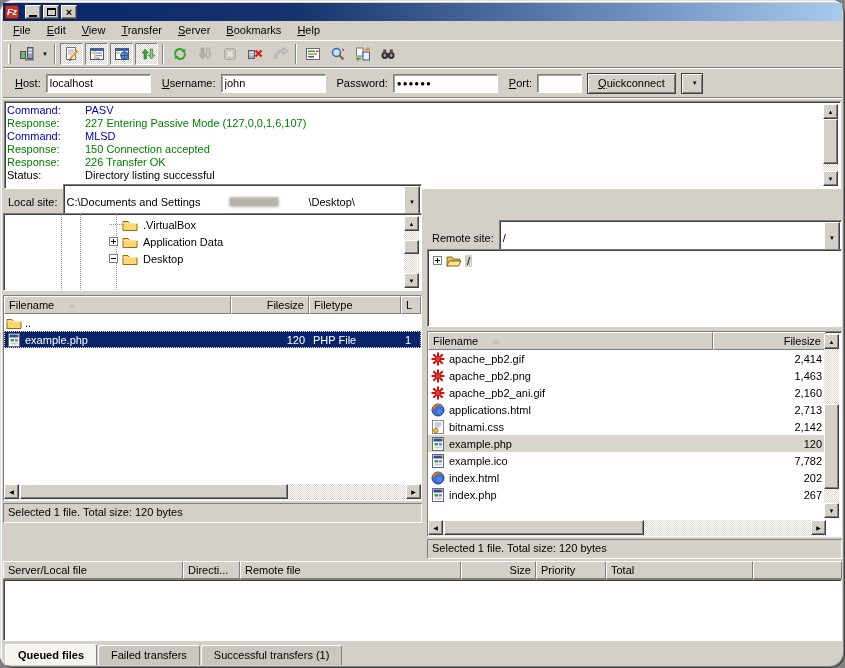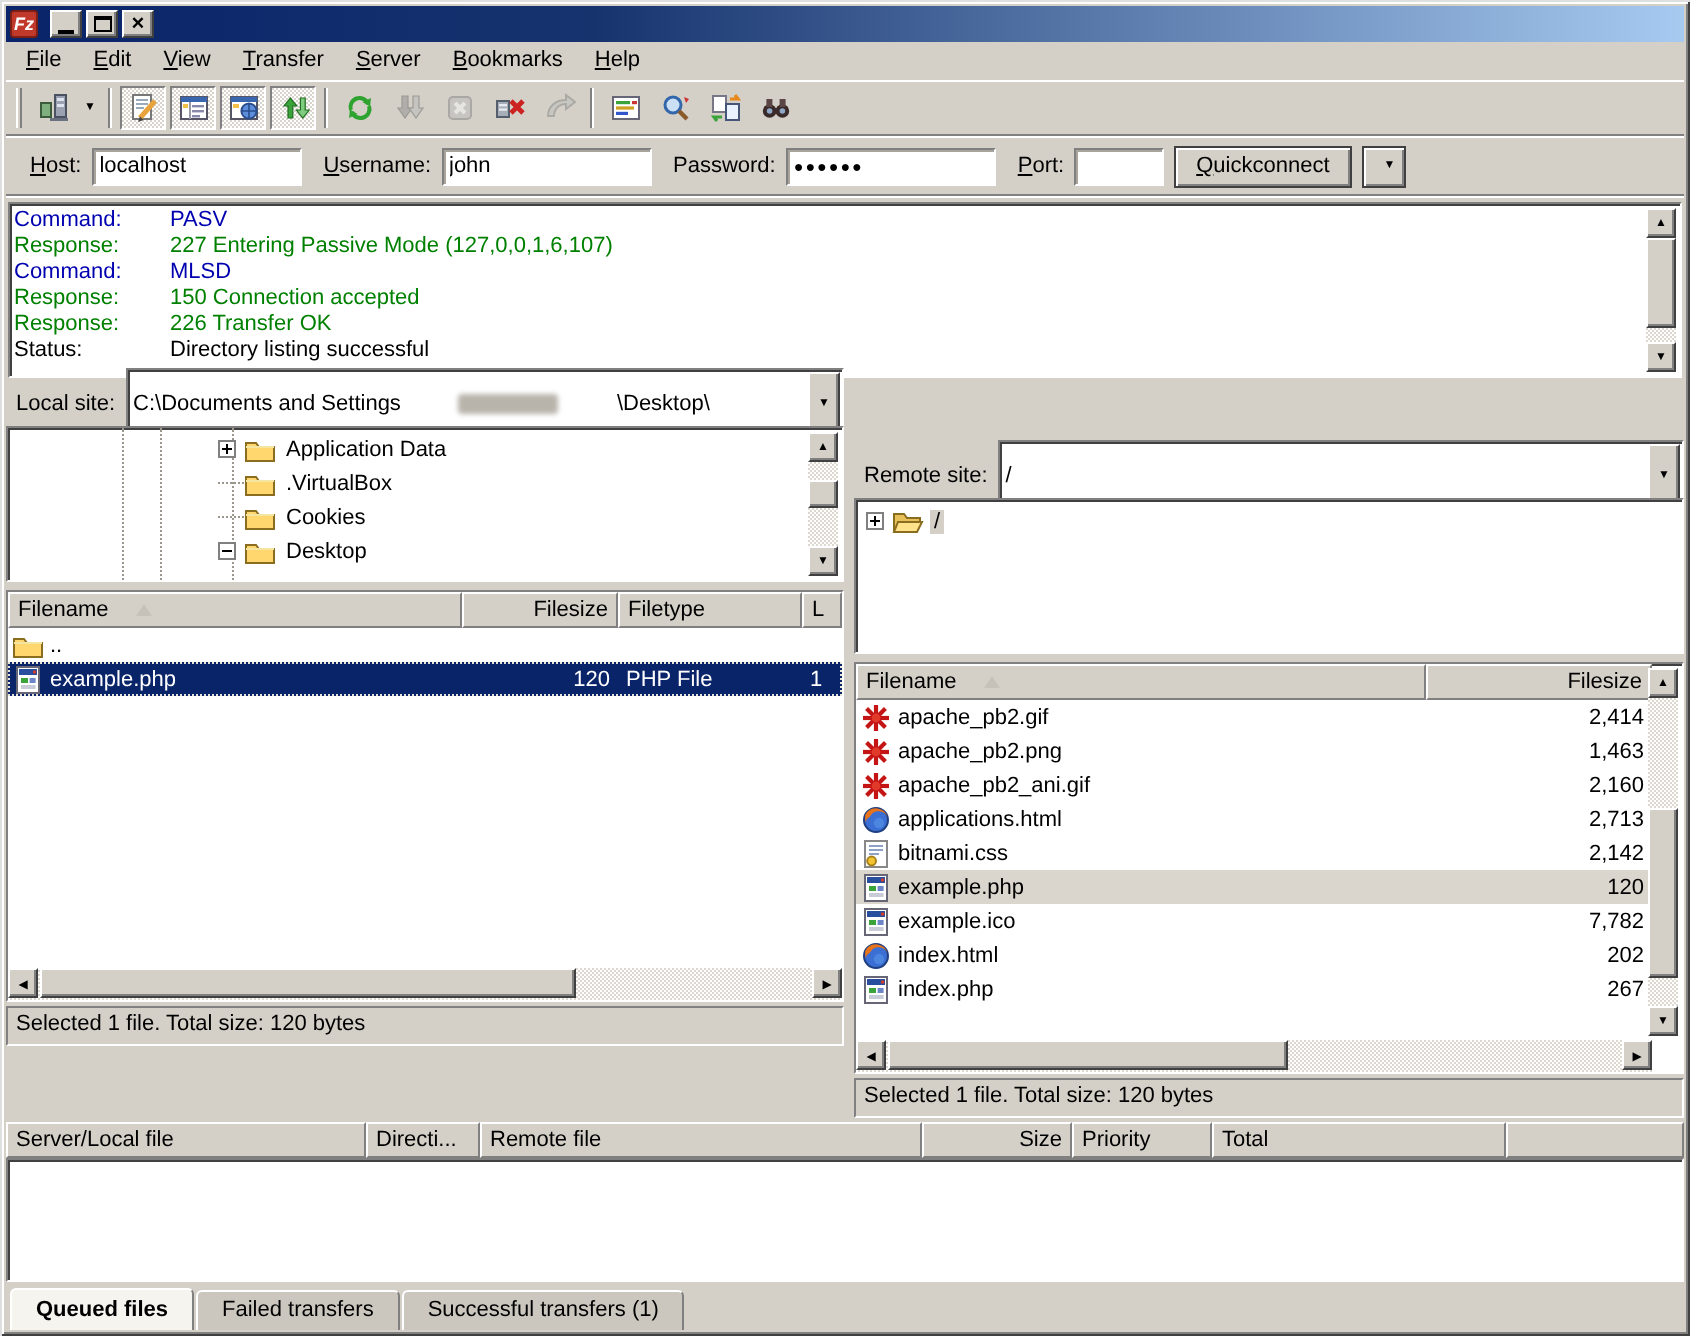--- a/index.html
+++ b/index.html
@@ -1,21 +1,21 @@
 <!DOCTYPE html>
 <html><head>
 <meta charset="utf-8">
 <style>
   * { margin:0; padding:0; box-sizing:border-box; }
   html,body { background:#808080; }
   body { font-family:"Liberation Sans", sans-serif; font-size:11px; color:#000; }
 
   .win { width:845px; height:668px; background:#D4D0C8; padding:3px;
          box-shadow: inset 1px 1px 0 #DFDFDF, inset -1px -1px 0 #404040,
-                     inset 2px 2px 0 #fff, inset -2px -2px 0 #808080; }
+                     inset 2px 2px 0 #fff, inset -2px -2px 0 #808080; border-radius: 14px; }
   .win-content { width:839px; height:662px; overflow:hidden; }
 
   
   .raised  { background:#D4D0C8; border:1px solid; border-color:#fff #404040 #404040 #fff;
              box-shadow: inset -1px -1px 0 #808080; }
   .groove { height:2px; border-top:1px solid #808080; border-bottom:1px solid #fff; }
 
   
   .titlebar { height:18px; background:linear-gradient(90deg,#0A246A 0%,#16336E 35%,#A6CAF0 100%);
               display:flex; align-items:center; padding:0 2px; }
@@ -379,44 +379,35 @@
             <span class="combo-arrow">▼</span>
           </div>
         </div>
         <div class="treebox">
           <div class="tree-guide" style="left:57px"></div>
           <div class="tree-guide" style="left:76px"></div>
           <div class="tree-guide" style="left:112px"></div>
           <div class="treebody with-sb" id="localtree">
               <div class="tree-row">
                 <span class="tree-indent" style="width: 103px;"></span>
+                <span class="tree-dots"></span>
+                <svg width="16" height="16" viewBox="0 0 16 16">
+                  <path d="M1 4.5h5l1.5 2H15v7H1z" fill="#FFD76E" stroke="#8A6D1F"></path>
+                  <path d="M1 6.5h14" stroke="#F4E6A0"></path>
+                </svg>
+                <span class="tree-label">.VirtualBox</span>
+              </div>
+              <div class="tree-row">
+                <span class="tree-indent" style="width: 103px;"></span>
                 <span class="expander plus"></span>
                 <svg width="16" height="16" viewBox="0 0 16 16">
                   <path d="M1 4.5h5l1.5 2H15v7H1z" fill="#FFD76E" stroke="#8A6D1F"></path>
                   <path d="M1 6.5h14" stroke="#F4E6A0"></path>
                 </svg>
                 <span class="tree-label">Application Data</span>
-              </div>
-              <div class="tree-row">
-                <span class="tree-indent" style="width: 103px;"></span>
-                <span class="tree-dots"></span>
-                <svg width="16" height="16" viewBox="0 0 16 16">
-                  <path d="M1 4.5h5l1.5 2H15v7H1z" fill="#FFD76E" stroke="#8A6D1F"></path>
-                  <path d="M1 6.5h14" stroke="#F4E6A0"></path>
-                </svg>
-                <span class="tree-label">.VirtualBox</span>
-              </div>
-              <div class="tree-row">
-                <span class="tree-indent" style="width: 103px;"></span>
-                <span class="tree-dots"></span>
-                <svg width="16" height="16" viewBox="0 0 16 16">
-                  <path d="M1 4.5h5l1.5 2H15v7H1z" fill="#FFD76E" stroke="#8A6D1F"></path>
-                  <path d="M1 6.5h14" stroke="#F4E6A0"></path>
-                </svg>
-                <span class="tree-label">Cookies</span>
               </div>
               <div class="tree-row">
                 <span class="tree-indent" style="width: 103px;"></span>
                 <span class="expander minus"></span>
                 <svg width="16" height="16" viewBox="0 0 16 16">
                   <path d="M1 4.5h5l1.5 2H15v7H1z" fill="#FFD76E" stroke="#8A6D1F"></path>
                   <path d="M1 6.5h14" stroke="#F4E6A0"></path>
                 </svg>
                 <span class="tree-label">Desktop</span>
               </div>

